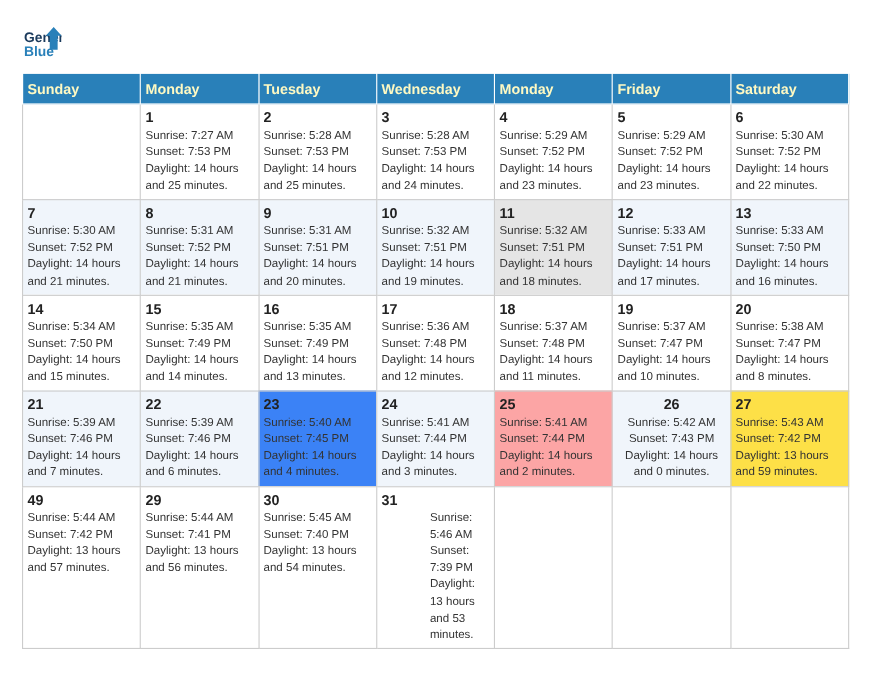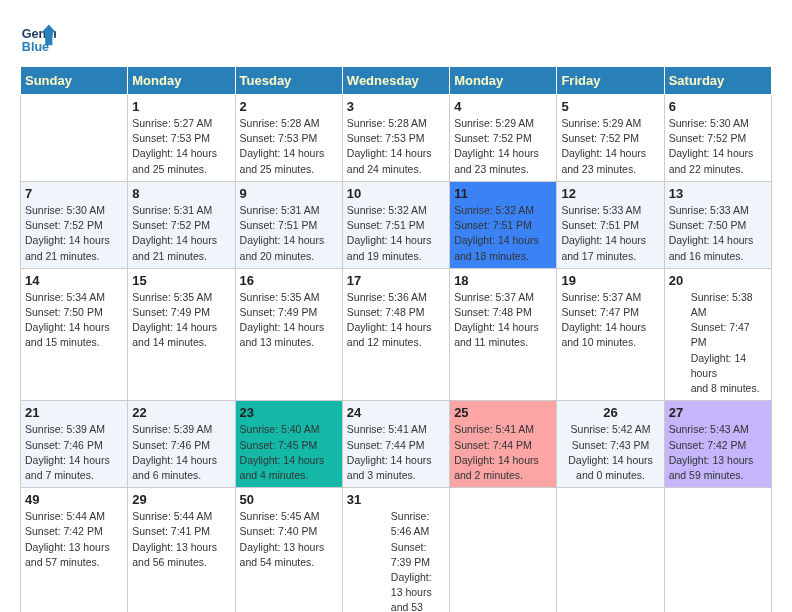--- a/index.html
+++ b/index.html
@@ -110,21 +110,21 @@
         <th>Monday</th>
         <th>Friday</th>
         <th>Saturday</th>
       </tr>
   </thead>
   <tbody id="calendar-body">
   <tr>
         <td class="empty-cell"></td>
         <td>
           <div class="day-num">1</div>
-          <div class="day-info" style="white-space: pre-line;">Sunrise: 5:27 AM
+          <div class="day-info" style="white-space: pre-line;">Sunrise: 7:27 AM
 Sunset: 7:53 PM
 Daylight: 14 hours
 and 25 minutes.</div>
         </td>
         <td>
           <div class="day-num">2</div>
           <div class="day-info" style="white-space: pre-line;">Sunrise: 5:28 AM
 Sunset: 7:53 PM
 Daylight: 14 hours
 and 25 minutes.</div>
@@ -180,21 +180,21 @@
 Daylight: 14 hours
 and 20 minutes.</div>
         </td>
         <td style="background: rgb(240, 245, 251);">
           <div class="day-num">10</div>
           <div class="day-info" style="white-space: pre-line;">Sunrise: 5:32 AM
 Sunset: 7:51 PM
 Daylight: 14 hours
 and 19 minutes.</div>
         </td>
-        <td style="background: #3b82f6;">
+        <td style="background: #e5e5e5;">
           <div class="day-num">11</div>
           <div class="day-info" style="white-space: pre-line;">Sunrise: 5:32 AM
 Sunset: 7:51 PM
 Daylight: 14 hours
 and 18 minutes.</div>
         </td>
         <td style="background: rgb(240, 245, 251);">
           <div class="day-num">12</div>
           <div class="day-info" style="white-space: pre-line;">Sunrise: 5:33 AM
 Sunset: 7:51 PM
@@ -247,42 +247,42 @@
         </td>
         <td>
           <div class="day-num">19</div>
           <div class="day-info" style="white-space: pre-line;">Sunrise: 5:37 AM
 Sunset: 7:47 PM
 Daylight: 14 hours
 and 10 minutes.</div>
         </td>
         <td>
           <div class="day-num">20</div>
-          <div class="day-info" style="white-space: pre-line; margin-left: 22px;">Sunrise: 5:38 AM
+          <div class="day-info" style="white-space: pre-line;">Sunrise: 5:38 AM
 Sunset: 7:47 PM
 Daylight: 14 hours
 and 8 minutes.</div>
         </td>
       </tr>
       <tr>
         <td style="background: rgb(240, 245, 251);">
           <div class="day-num">21</div>
           <div class="day-info" style="white-space: pre-line;">Sunrise: 5:39 AM
 Sunset: 7:46 PM
 Daylight: 14 hours
 and 7 minutes.</div>
         </td>
         <td style="background: rgb(240, 245, 251);">
           <div class="day-num">22</div>
           <div class="day-info" style="white-space: pre-line;">Sunrise: 5:39 AM
 Sunset: 7:46 PM
 Daylight: 14 hours
 and 6 minutes.</div>
         </td>
-        <td style="background: #14b8a6;">
+        <td style="background: #3b82f6;">
           <div class="day-num">23</div>
           <div class="day-info" style="white-space: pre-line;">Sunrise: 5:40 AM
 Sunset: 7:45 PM
 Daylight: 14 hours
 and 4 minutes.</div>
         </td>
         <td style="background: rgb(240, 245, 251);">
           <div class="day-num">24</div>
           <div class="day-info" style="white-space: pre-line;">Sunrise: 5:41 AM
 Sunset: 7:44 PM
@@ -296,21 +296,21 @@
 Daylight: 14 hours
 and 2 minutes.</div>
         </td>
         <td style="background: rgb(240, 245, 251); text-align: center;">
           <div class="day-num">26</div>
           <div class="day-info" style="white-space: pre-line;">Sunrise: 5:42 AM
 Sunset: 7:43 PM
 Daylight: 14 hours
 and 0 minutes.</div>
         </td>
-        <td style="background: #c4b5fd; margin-left: 44px;">
+        <td style="background: #fde047; margin-left: 44px;">
           <div class="day-num">27</div>
           <div class="day-info" style="white-space: pre-line;">Sunrise: 5:43 AM
 Sunset: 7:42 PM
 Daylight: 13 hours
 and 59 minutes.</div>
         </td>
       </tr>
       <tr>
         <td>
           <div class="day-num">49</div>
@@ -320,21 +320,21 @@
 and 57 minutes.</div>
         </td>
         <td>
           <div class="day-num">29</div>
           <div class="day-info" style="white-space: pre-line;">Sunrise: 5:44 AM
 Sunset: 7:41 PM
 Daylight: 13 hours
 and 56 minutes.</div>
         </td>
         <td>
-          <div class="day-num">50</div>
+          <div class="day-num">30</div>
           <div class="day-info" style="white-space: pre-line;">Sunrise: 5:45 AM
 Sunset: 7:40 PM
 Daylight: 13 hours
 and 54 minutes.</div>
         </td>
         <td>
           <div class="day-num">31</div>
           <div class="day-info" style="white-space: pre-line; margin-left: 44px;">Sunrise: 5:46 AM
 Sunset: 7:39 PM
 Daylight: 13 hours

